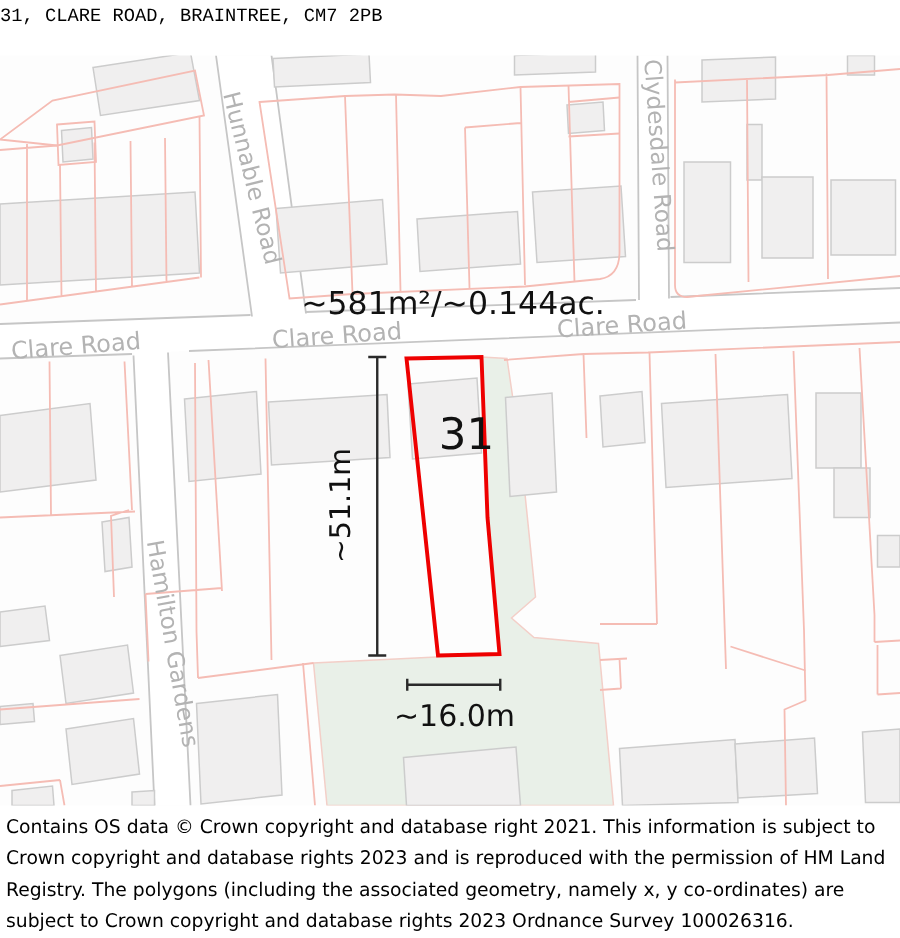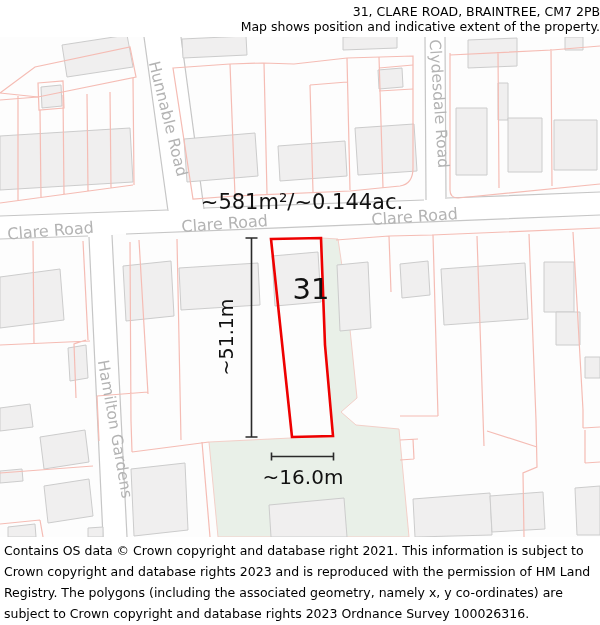--- a/index.html
+++ b/index.html
@@ -1,18 +1,18 @@
 <!DOCTYPE html>
 <html style="--property-outline: #ee0000; --parcel-line: #f5bcb4; --building-fill: #f0efef; --building-stroke: #cccccc; --road-edge: #c6c6c6; --road-label: #b3b3b3; --green-area: #e9f0e8; --green-edge: #f3cfc8; --annotation: #2a2a2a;"><head>
 <meta charset="utf-8">
 <style>
   html,body{margin:0;padding:0;background:#ffffff;}
   body{width:600px;height:625px;position:relative;overflow:hidden;
        font-family:"DejaVu Sans","Liberation Sans",sans-serif;color:#000;}
-  .header{position:absolute;top:0;left:0;width:600px;height:37px;text-align:right;}
+  .header{position:absolute;top:0;left:0;width:600px;height:37px;text-align:left;font-family:Liberation Mono, monospace;}
   .title{font-size:12.5px;line-height:15px;padding-top:4px;color:#000;}
   .subtitle{font-size:12.5px;line-height:15px;color:#000;}
   .map-wrap{position:absolute;top:37px;left:0;width:600px;height:500px;background:#fdfdfd;}
   svg{display:block;}
   .road-fill{fill:#ffffff;stroke:none;}
   .road-edge{stroke:var(--road-edge,#c6c6c6);stroke-width:1.2;fill:none;}
   .bld{fill:var(--building-fill,#f0efef);stroke:var(--building-stroke,#cccccc);stroke-width:1;}
   .pink{stroke:var(--parcel-line,#f5bcb4);stroke-width:1.2;fill:none;}
   .green{fill:var(--green-area,#e9f0e8);stroke:var(--green-edge,#f3cfc8);stroke-width:1;}
   .plot{fill:none;stroke:var(--property-outline,#ee0000);stroke-width:2.6;stroke-linejoin:miter;}
@@ -23,21 +23,20 @@
   .road-label{fill:var(--road-label,#b3b3b3);font-size:16px;}
   .road-label.sm{font-size:15.5px;}
   .footer{position:absolute;top:538px;left:0;width:588px;padding:2px 7px 0 4px;
           font-size:12.5px;line-height:21px;color:#000;}
 </style>
 </head>
 <body>
 
 <div class="header">
   <div class="title">31, CLARE ROAD, BRAINTREE, CM7 2PB</div>
-  <div class="subtitle">Map shows position and indicative extent of the property.</div>
 </div>
 
 <div class="map-wrap">
 <svg width="600" height="500" viewBox="0 37 600 500">
 
   <g>
     <path class="green" d="M321,238 L338,239 L347,300 L357,398 L341,412 L356,425 L399,429 L409,537 L218,537 L209,442 L250,440 L291,438 L333,436 L325,345 Z"></path>
   </g>
 
   <g>

